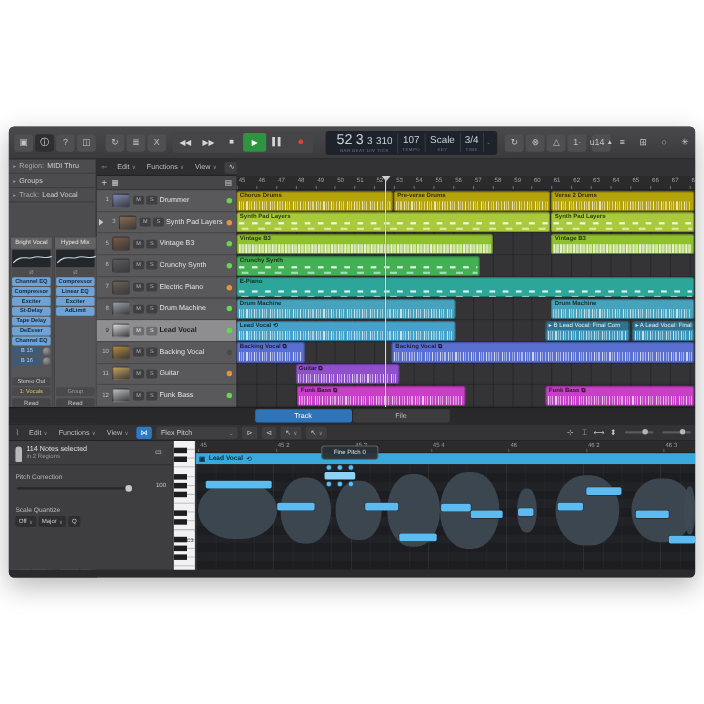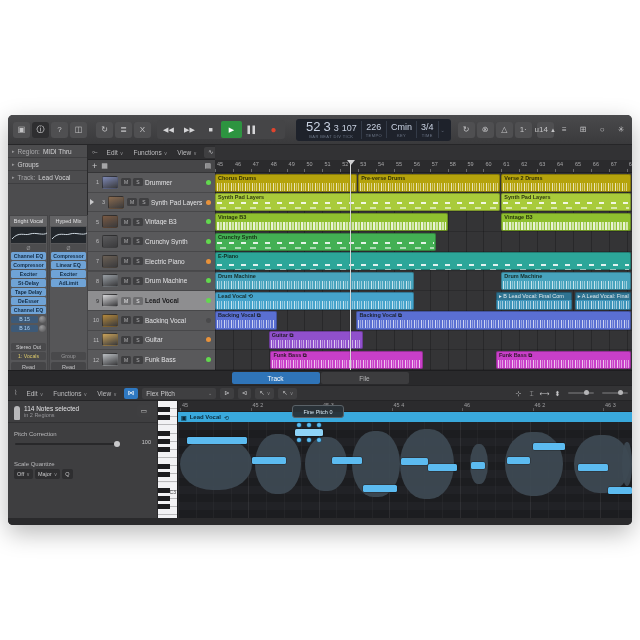--- a/index.html
+++ b/index.html
@@ -131,30 +131,30 @@
         <div class="tpb play">▶</div>
         <div class="tpb">▌▌</div>
         <div class="tpb rec">●</div>
       </div>
     <div id="lcd">
       <div class="lcdcell">
         <div style="display:flex;align-items:baseline;gap:3px;">
           <span class="lcdbig">52</span>
           <span class="lcdbig">3</span>
           <span class="lcdmid">3</span>
-          <span class="lcdmid">107</span>
+          <span class="lcdmid">310</span>
         </div>
         <div class="lcdsub">bar  beat  div  tick</div>
       </div>
       <div class="lcdcell">
-        <div class="lcdmid">226</div>
+        <div class="lcdmid">107</div>
         <div class="lcdsub">tempo</div>
       </div>
       <div class="lcdcell">
-        <div class="lcdmid">Cmin</div>
+        <div class="lcdmid">Scale</div>
         <div class="lcdsub">key</div>
       </div>
       <div class="lcdcell">
         <div class="lcdmid">3/4</div>
         <div class="lcdsub">time</div>
       </div>
       <div style="font-size:5px;color:#6c7687;margin-left:2px;">⌄</div>
     </div>
     <div style="display:flex;" id="tb-right">
         <div class="ibtn">↻</div>

